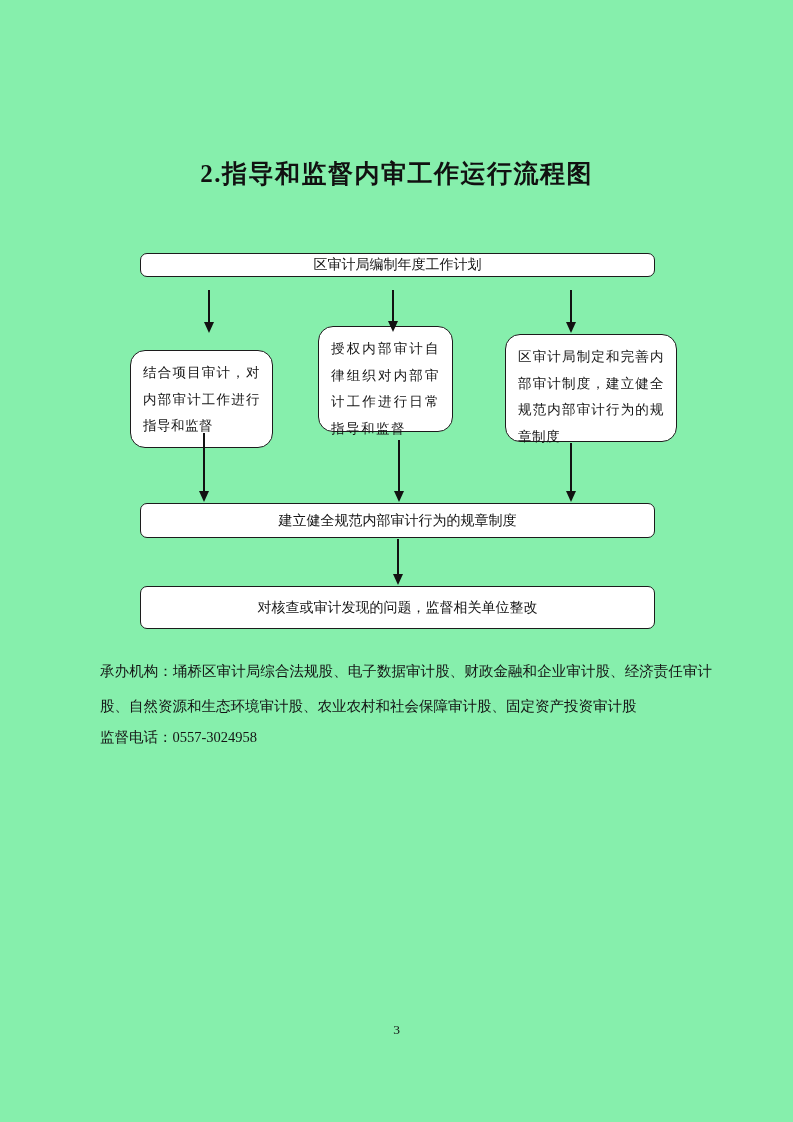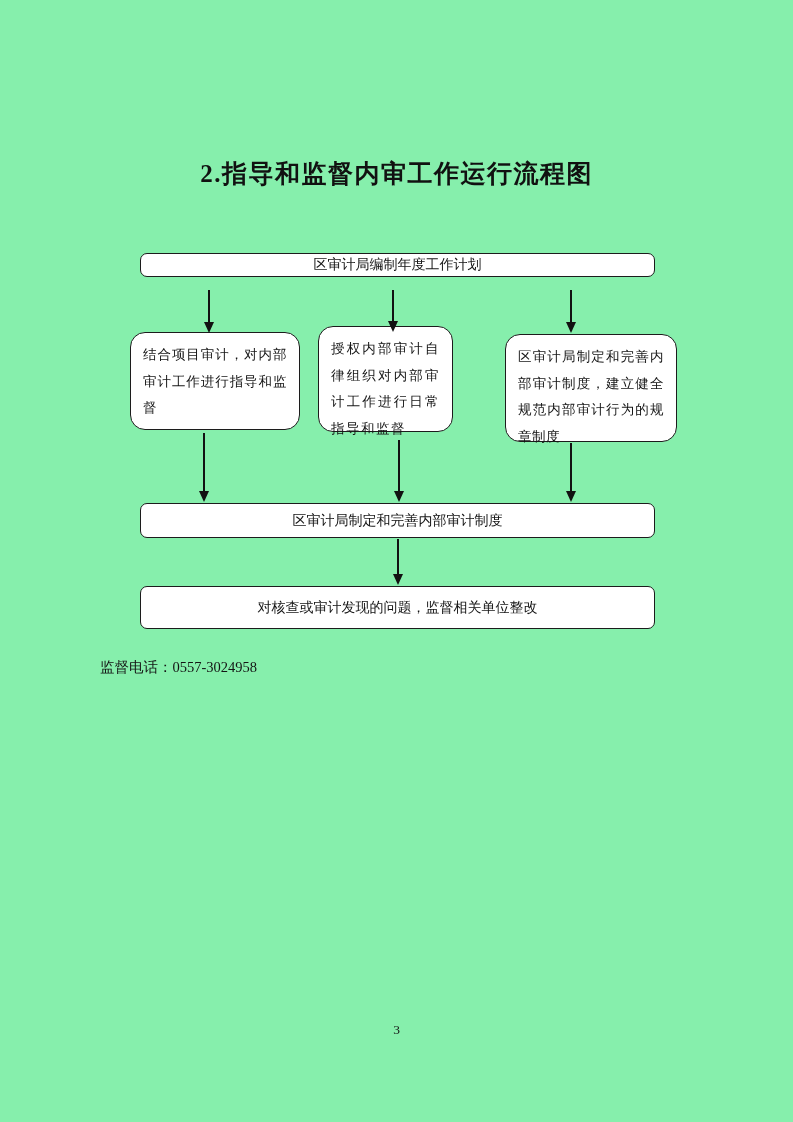--- a/index.html
+++ b/index.html
@@ -34,21 +34,21 @@
     border-radius:7px;
   }
   .fbox.branch{
     border-radius:15px;
     padding:9px 12px 6px 12px;
     line-height:26.5px;
     font-size:13.5px;
     text-align:justify;
   }
   .top-box{left:140px;top:253px;width:515px;height:24px;}
-  .branch-1{left:130px;top:332px;width:170px;height:98px;letter-spacing:0.5px;}
+  .branch-1{left:130px;top:350px;width:143px;height:98px;letter-spacing:0.5px;}
   .branch-2{left:318px;top:326px;width:135px;height:106px;letter-spacing:1.5px;}
   .branch-3{left:505px;top:334px;width:172px;height:108px;letter-spacing:0.5px;}
   .merge-box{left:140px;top:503px;width:515px;height:35px;}
   .final-box{left:140px;top:586px;width:515px;height:43px;}
   .arrow{
     position:absolute;
     width:1.5px;
     background:#121212;
   }
   .arrow::after{
@@ -94,36 +94,37 @@
     <span>区审计局编制年度工作计划</span>
   </div>
 
   <div class="fbox branch branch-1">结合项目审计，对内部审计工作进行指导和监督</div>
 
   <div class="fbox branch branch-2">授权内部审计自律组织对内部审计工作进行日常指导和监督</div>
 
   <div class="fbox branch branch-3">区审计局制定和完善内部审计制度，建立健全规范内部审计行为的规章制度</div>
 
   <div class="fbox center merge-box">
-    <span>区审计局制定和完善内部审计制度</span>
+    <span>建立健全规范内部审计行为的规章制度</span>
   </div>
 
   <div class="fbox center final-box">
     <span>对核查或审计发现的问题，监督相关单位整改</span>
   </div>
 
   <div class="arrow" style="left:208px;top:290px;height:32px;"></div>
   <div class="arrow" style="left:392px;top:290px;height:31px;"></div>
   <div class="arrow" style="left:570px;top:290px;height:32px;"></div>
 
   <div class="arrow" style="left:203px;top:433px;height:58px;"></div>
   <div class="arrow" style="left:398px;top:440px;height:51px;"></div>
   <div class="arrow" style="left:570px;top:443px;height:48px;"></div>
 
   <div class="arrow" style="left:397px;top:539px;height:35px;"></div>
 
   <div class="footer-block">
+    <p class="agency">承办机构：埇桥区审计局综合法规股、电子数据审计股、财政金融和企业审计股、经济责任审计股、自然资源和生态环境审计股、农业农村和社会保障审计股、固定资产投资审计股</p>
     <p class="phone">监督电话：0557-3024958</p>
   </div>
 
   <div class="page-number">3</div>
 
 </div>
 
 </body></html>

